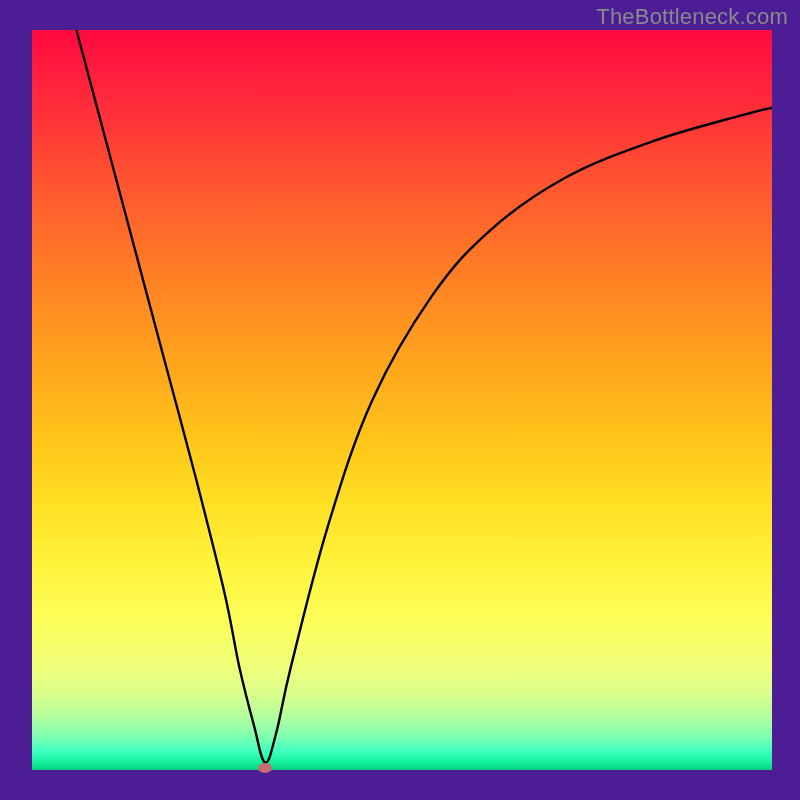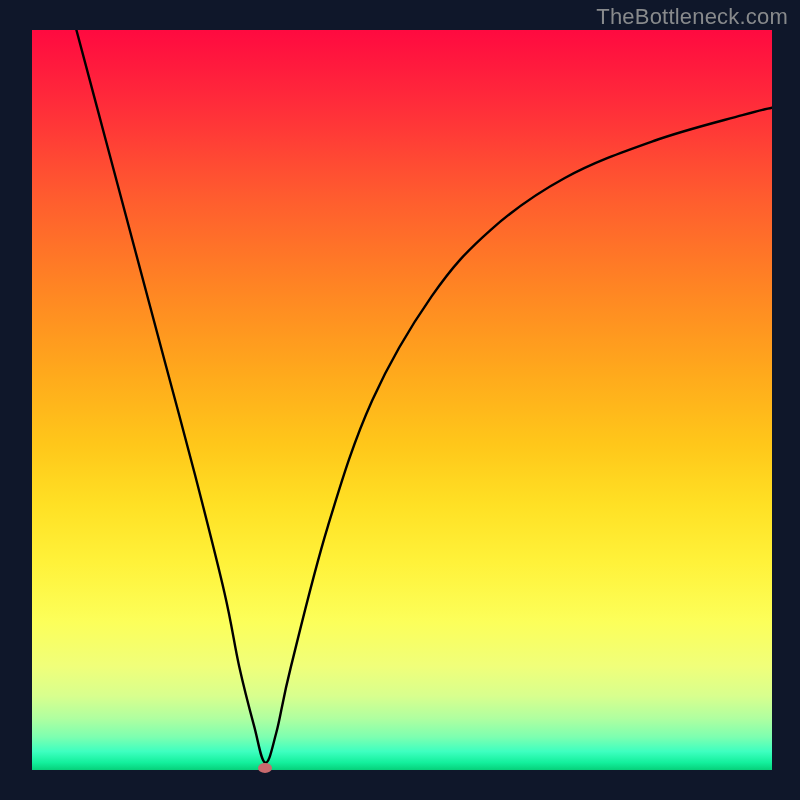--- a/index.html
+++ b/index.html
@@ -10,21 +10,21 @@
     background: #000;
     font-family: Arial, Helvetica, sans-serif;
     overflow: hidden;
   }
   .frame {
     position: absolute;
     top: 0;
     left: 0;
     width: 800px;
     height: 800px;
-    background: #0f172a;
+    background: #4c1d95;
   }
   .plot-area {
     position: absolute;
     left: 32px;
     top: 30px;
     width: 740px;
     height: 740px;
     background: linear-gradient(to bottom,
       #ff0a40 0%,
       #ff2c3a 10%,

